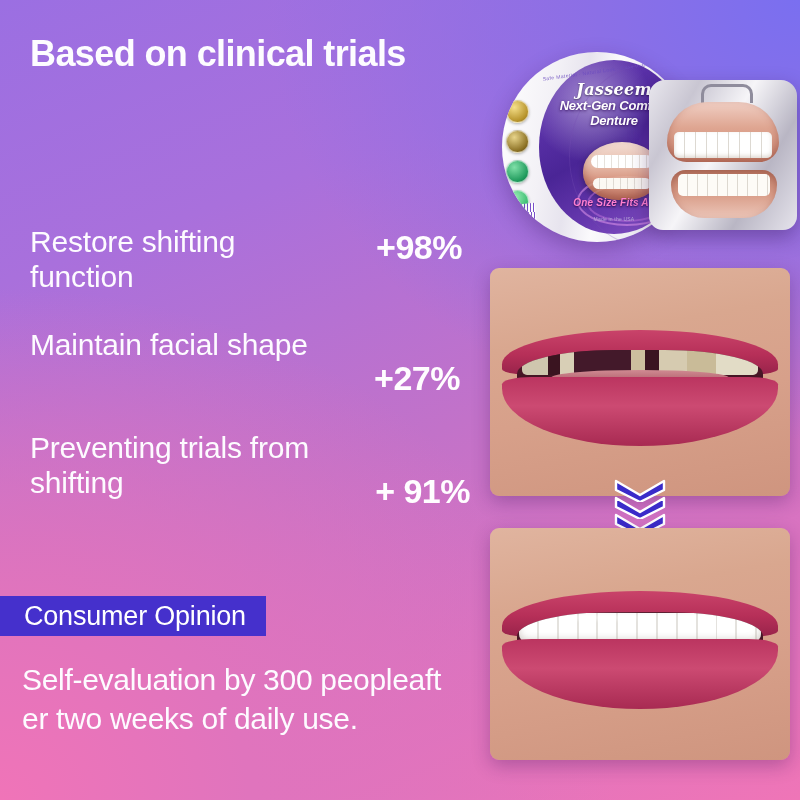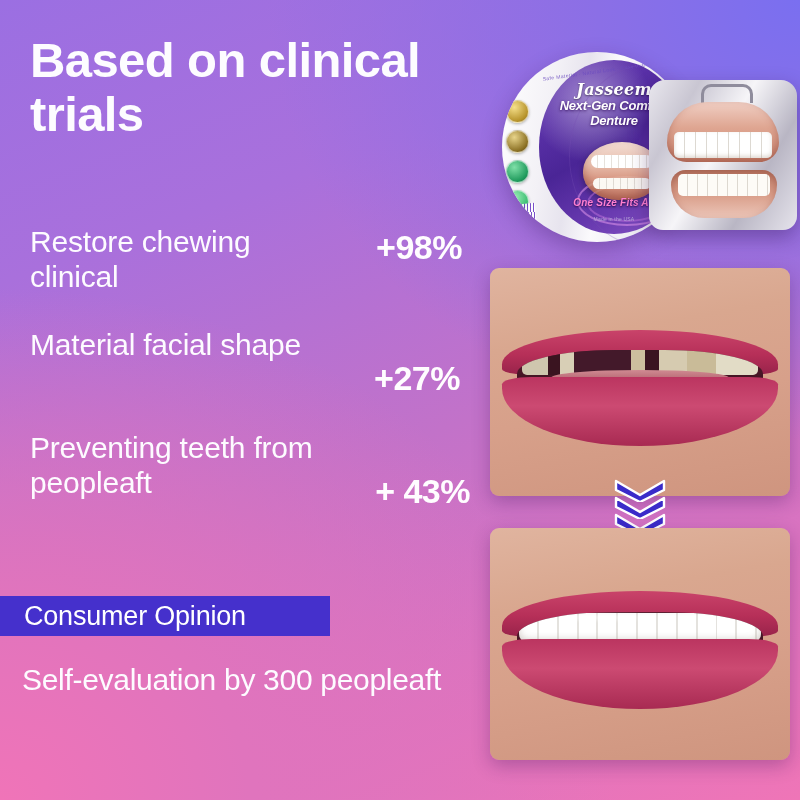--- a/index.html
+++ b/index.html
@@ -12,21 +12,21 @@
     position:relative;width:800px;height:800px;overflow:hidden;
     background:
       radial-gradient(115% 95% at 100% 0%,   #7a6ff0 0%,  #8b6fe6 22%, rgba(150,115,226,0) 58%),
       radial-gradient(120% 100% at 0% 100%,  #f074b8 0%,  #e074bd 26%, rgba(200,116,200,0) 64%),
       linear-gradient(160deg, #9b6fe2 0%, #a970dc 26%, #c272c9 54%, #da73c0 76%, #ef75b7 100%);
   }
 
   
   .headline{
     position:absolute;left:30px;top:34px;width:470px;
-    color:#fdfcff;font-size:49px;line-height:1.10;
+    color:#fdfcff;font-size:36px;line-height:1.10;
     font-weight:700;letter-spacing:-0.6px;
   }
 
   
   .benefits{position:absolute;left:26px;top:224px;width:460px;}
   .benefit{position:relative;height:103px;}
   .benefit .label{
     position:absolute;left:4px;top:0;width:300px;
     color:#fdfbff;font-size:30px;line-height:1.17;font-weight:300;
     letter-spacing:-0.2px;
@@ -35,21 +35,21 @@
     position:absolute;right:2px;
     color:#fffdff;font-size:34px;font-weight:800;letter-spacing:-0.5px;
     white-space:nowrap;
   }
   .benefit.b1 .pct{top:4px;right:24px;}
   .benefit.b2 .pct{top:32px;right:26px;}
   .benefit.b3 .pct{top:42px;right:16px;}
 
   
   .opinion-band{
-    position:absolute;left:0;top:596px;width:330px;height:40px;
+    position:absolute;left:0;top:596px;width:266px;height:40px;
     background:#4530cc;display:flex;align-items:center;
   }
   .opinion-band .txt{
     color:#ffffff;font-size:27px;font-weight:400;
     letter-spacing:-0.2px;padding-left:24px;
   }
   .caption{
     position:absolute;left:22px;top:660px;width:480px;
     color:#fdfbff;font-size:30px;line-height:1.30;font-weight:300;
     letter-spacing:-0.3px;
@@ -265,42 +265,43 @@
 </head>
 <body>
 
 <div class="ad">
 
   <div class="headline">Based on clinical trials</div>
 
   <div class="benefits">
 
     <div class="benefit b1">
-      <div class="label">Restore chewing clinical</div>
+      <div class="label">Restore shifting function</div>
       <div class="pct">+98%</div>
     </div>
 
     <div class="benefit b2">
-      <div class="label">Material facial shape</div>
+      <div class="label">Maintain facial shape</div>
       <div class="pct">+27%</div>
     </div>
 
     <div class="benefit b3">
-      <div class="label">Preventing teeth from peopleaft</div>
-      <div class="pct">+ 43%</div>
+      <div class="label">Preventing trials from shifting</div>
+      <div class="pct">+ 91%</div>
     </div>
 
   </div>
 
   <div class="opinion-band">
     <span class="txt">Consumer Opinion</span>
   </div>
 
   <div class="caption">
     <span>Self-evaluation by 300 peopleaft</span>
+    <span class="l2">er two weeks of daily use.</span>
   </div>
 
   <div class="product">
 
     <div class="jar">
       <div class="jar-face">
         <div class="jar-arc"></div>
         <div class="brand">Jasseem</div>
         <div class="prodname">Next-Gen Comfort Denture</div>
         <div class="jar-teeth"></div>

